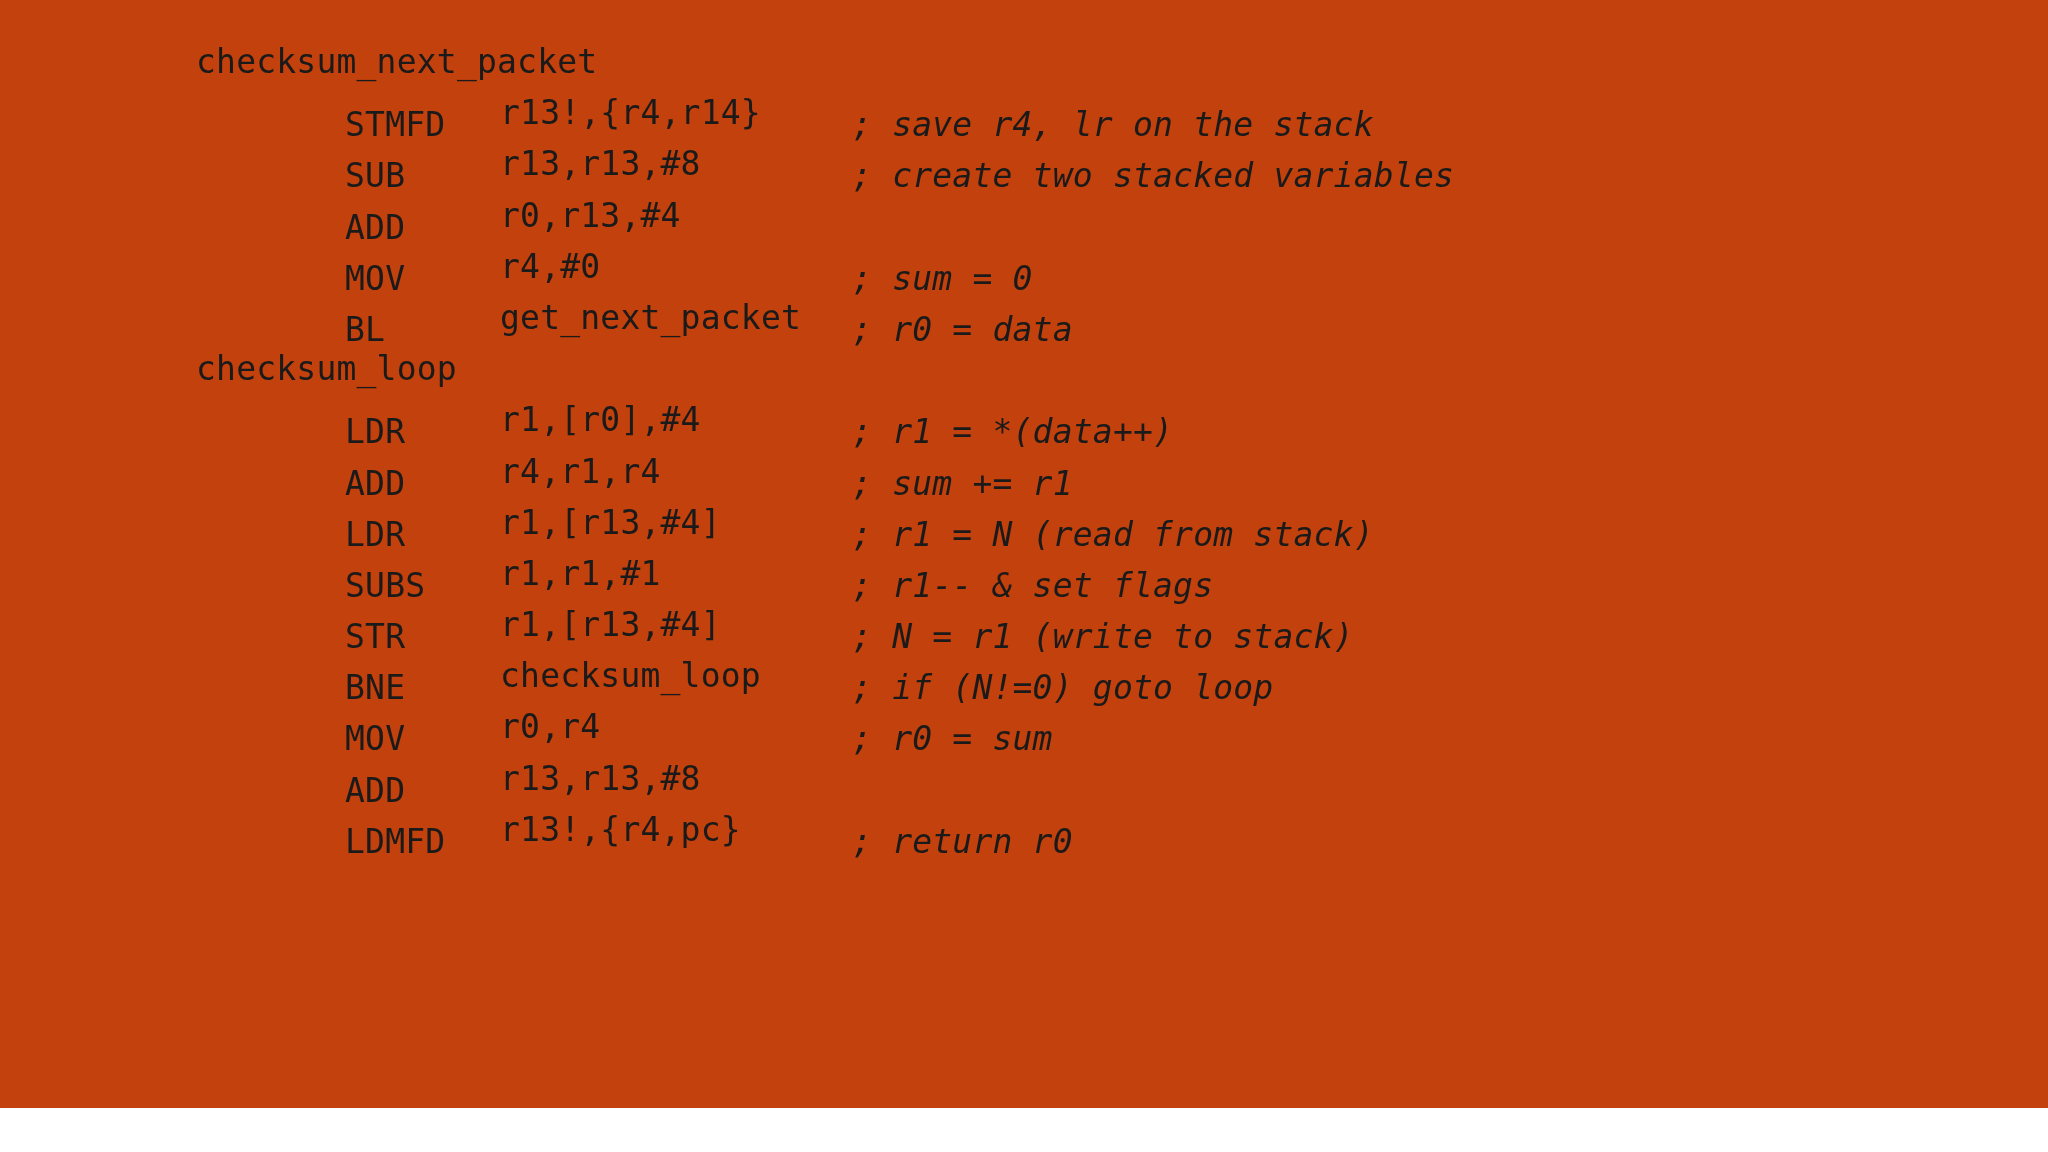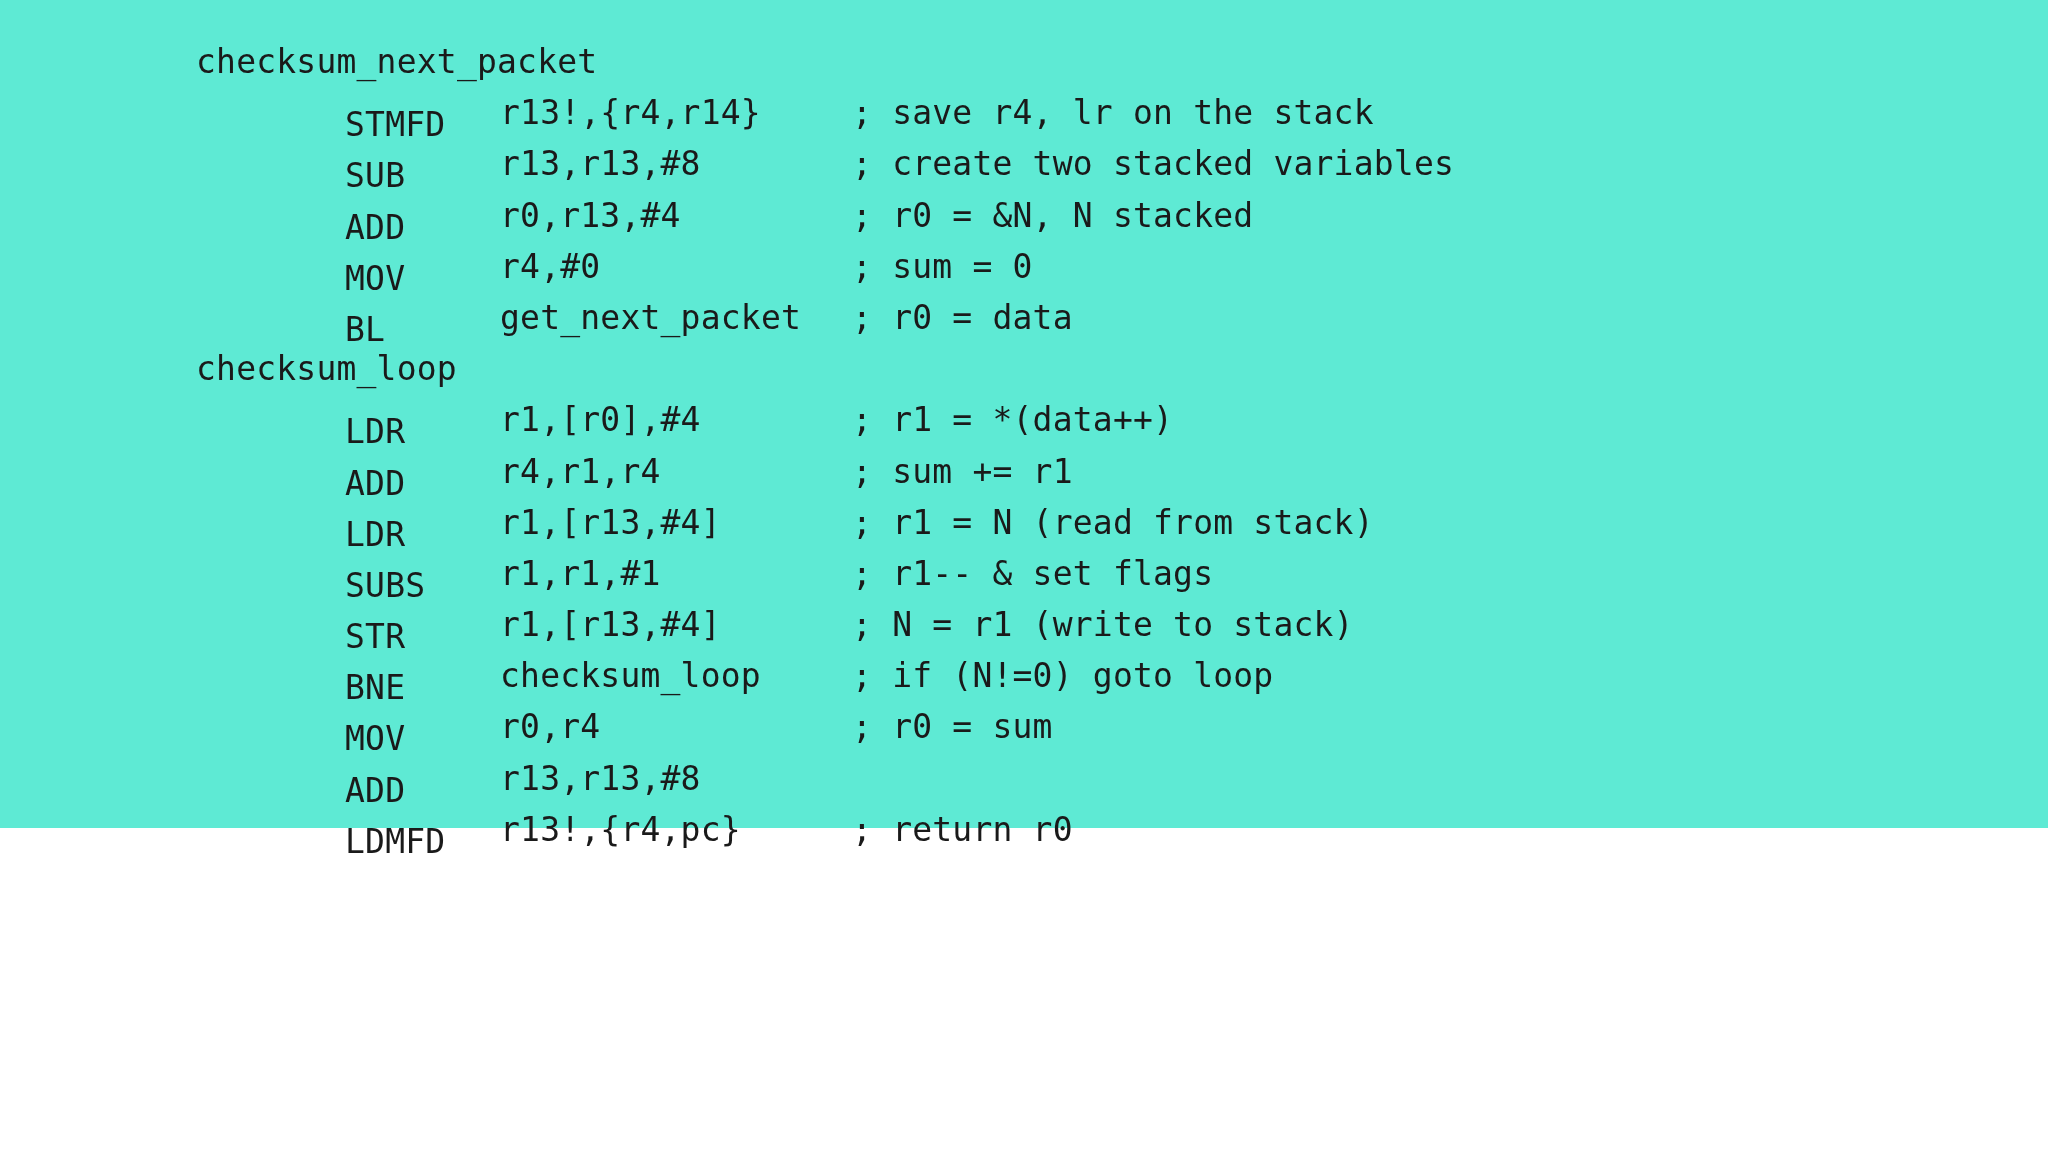--- a/index.html
+++ b/index.html
@@ -14,22 +14,22 @@
     font-family: "DejaVu Sans Mono", "Liberation Mono", monospace;
     color: #1a1a1a;
     -webkit-font-smoothing: antialiased;
   }
 
   #listing {
     position: absolute;
     left: 0;
     top: 0;
     width: 2048px;
-    height: 828px;
-    background: #5eead4;
+    height: 1108px;
+    background: #c2410c;
   }
 
   .code-block {
     position: absolute;
     left: 196px;
     top: 36px;
     width: 1800px;
   }
 
   .code-line {
@@ -58,40 +58,41 @@
   .col-operands {
     position: absolute;
     left: 304px;
     top: 0;
     white-space: pre;
   }
 
   .col-comment {
     position: absolute;
     left: 656px;
-    top: 0;
+    top: 12px;
     white-space: pre;
+    font-style: italic;
   }
 
   .col-label:empty,
   .col-mnemonic:empty,
   .col-operands:empty,
   .col-comment:empty {
     display: none;
   }
 </style>
 </head>
 <body>
 
 <div id="listing">
   <div class="code-block">
       <div class="code-line"><span class="col-label">checksum_next_packet</span></div>
       <div class="code-line"><span class="col-mnemonic">STMFD</span><span class="col-operands">r13!,{r4,r14}</span><span class="col-comment">; save r4, lr on the stack</span></div>
       <div class="code-line"><span class="col-mnemonic">SUB</span><span class="col-operands">r13,r13,#8</span><span class="col-comment">; create two stacked variables</span></div>
-      <div class="code-line"><span class="col-mnemonic">ADD</span><span class="col-operands">r0,r13,#4</span><span class="col-comment">; r0 = &amp;N, N stacked</span></div>
+      <div class="code-line"><span class="col-mnemonic">ADD</span><span class="col-operands">r0,r13,#4</span></div>
       <div class="code-line"><span class="col-mnemonic">MOV</span><span class="col-operands">r4,#0</span><span class="col-comment">; sum = 0</span></div>
       <div class="code-line"><span class="col-mnemonic">BL</span><span class="col-operands">get_next_packet</span><span class="col-comment">; r0 = data</span></div>
       <div class="code-line"><span class="col-label">checksum_loop</span></div>
       <div class="code-line"><span class="col-mnemonic">LDR</span><span class="col-operands">r1,[r0],#4</span><span class="col-comment">; r1 = *(data++)</span></div>
       <div class="code-line"><span class="col-mnemonic">ADD</span><span class="col-operands">r4,r1,r4</span><span class="col-comment">; sum += r1</span></div>
       <div class="code-line"><span class="col-mnemonic">LDR</span><span class="col-operands">r1,[r13,#4]</span><span class="col-comment">; r1 = N (read from stack)</span></div>
       <div class="code-line"><span class="col-mnemonic">SUBS</span><span class="col-operands">r1,r1,#1</span><span class="col-comment">; r1-- &amp; set flags</span></div>
       <div class="code-line"><span class="col-mnemonic">STR</span><span class="col-operands">r1,[r13,#4]</span><span class="col-comment">; N = r1 (write to stack)</span></div>
       <div class="code-line"><span class="col-mnemonic">BNE</span><span class="col-operands">checksum_loop</span><span class="col-comment">; if (N!=0) goto loop</span></div>
       <div class="code-line"><span class="col-mnemonic">MOV</span><span class="col-operands">r0,r4</span><span class="col-comment">; r0 = sum</span></div>

